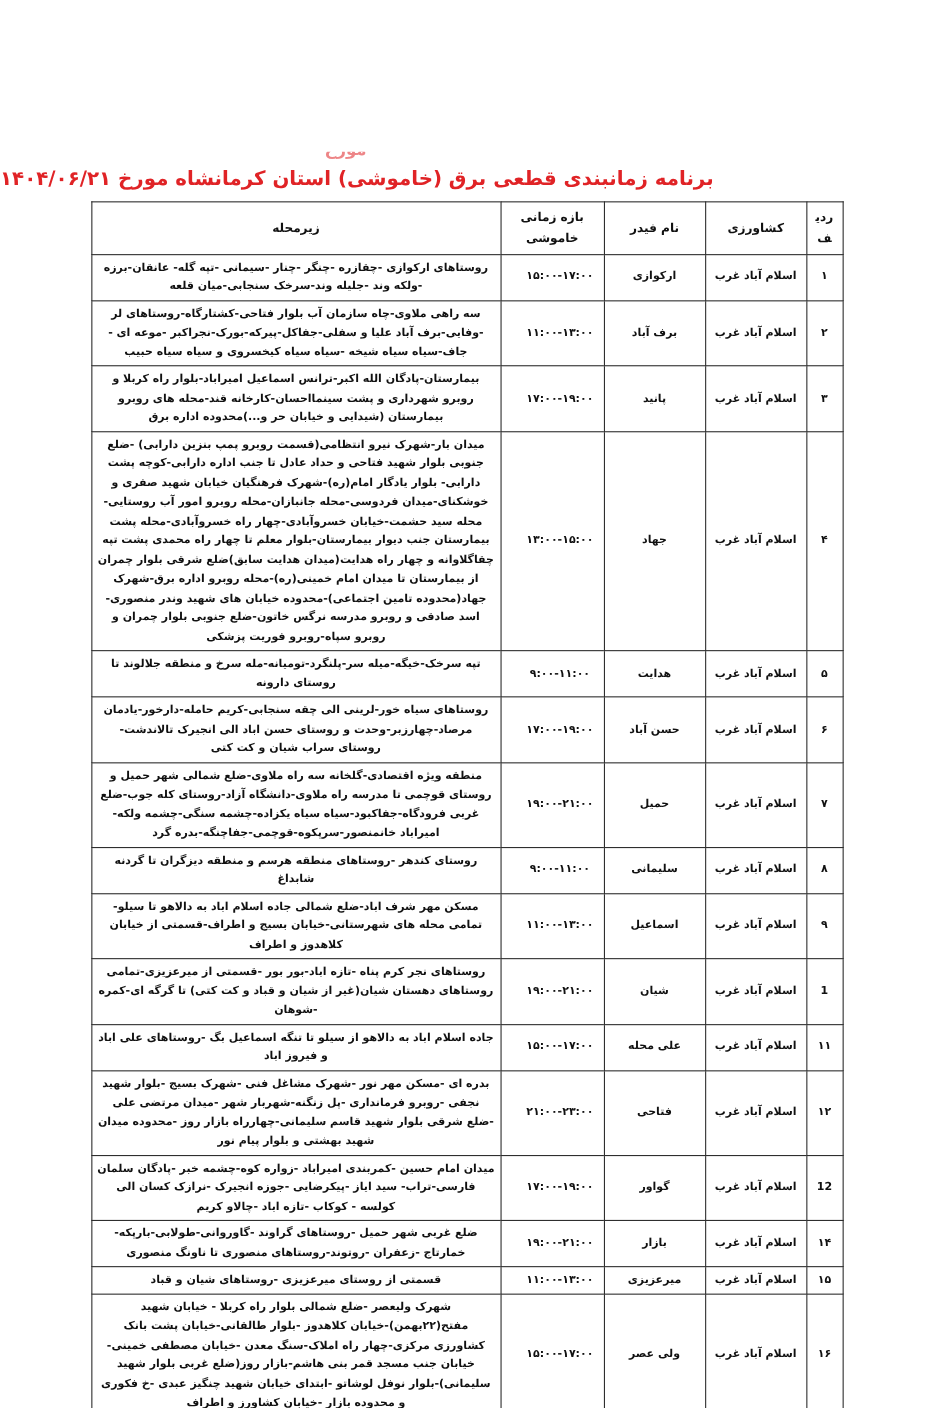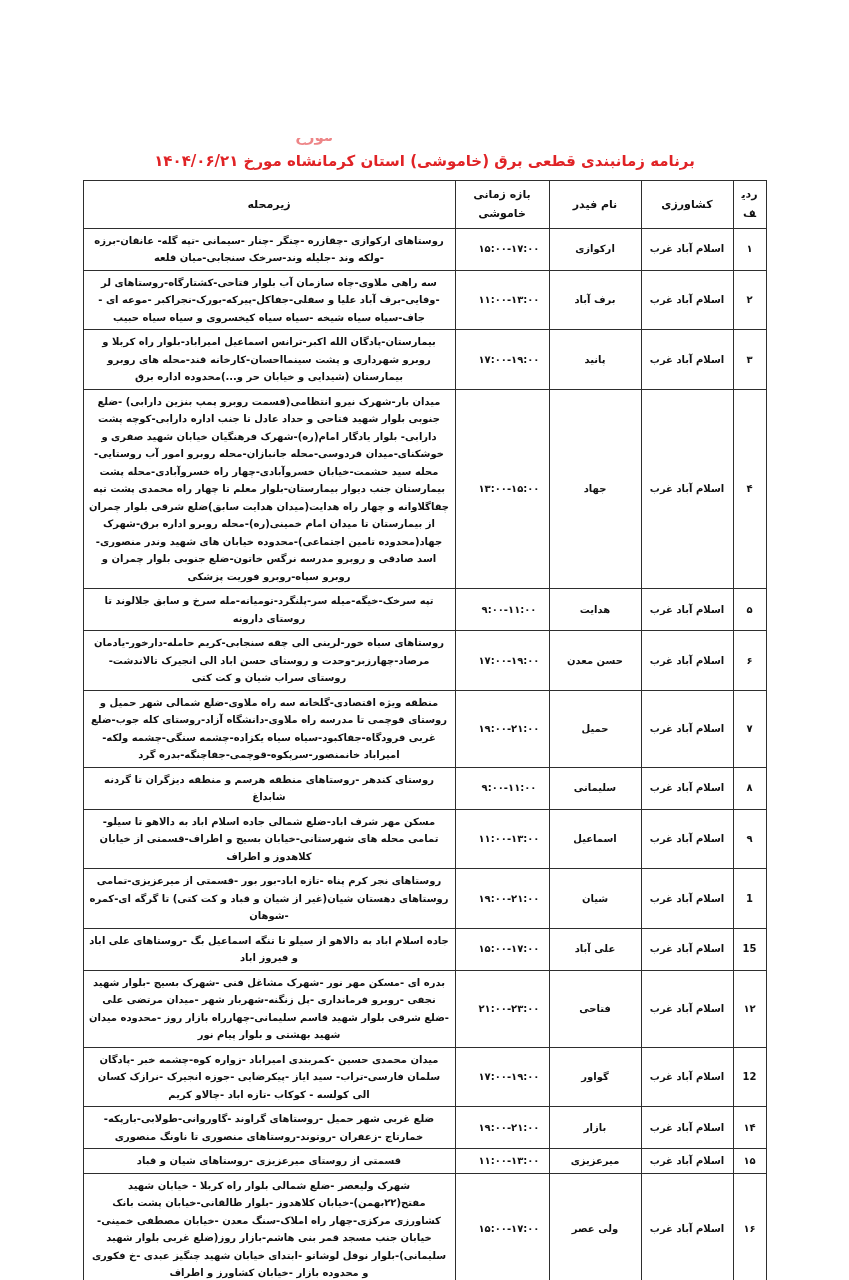--- a/index.html
+++ b/index.html
@@ -4,22 +4,22 @@
 <style>
   html,body{margin:0;padding:0;}
   body{
     width:849px;height:1280px;background:#ffffff;
     font-family:"DejaVu Sans","Liberation Sans",sans-serif;
     color:#111;position:relative;overflow:hidden;
   }
   .artifact{position:absolute;top:138px;left:295px;width:135px;height:9px;overflow:hidden;opacity:.55;filter:blur(.4px);}
   .artifact span{color:#e02326;font-weight:bold;font-size:15px;display:block;margin-top:-11px;}
   .title{
-    text-align:center;margin:152px 0 10px 0;
-    font-size:15px;font-weight:bold;direction:rtl;
+    text-align:left;margin:152px 0 10px 0;
+    font-size:18px;font-weight:bold;direction:rtl;
   }
   .tbl-wrap{width:684px;margin:0 auto;}
   table{
     width:100%;border-collapse:collapse;table-layout:fixed;direction:rtl;
   }
   th,td{
     border:1px solid #2e2e2e;
     font-weight:bold;
     text-align:center;vertical-align:middle;
     padding:3px 5px;
@@ -88,26 +88,26 @@
           <td>اسلام آباد غرب</td>
           <td>جهاد</td>
           <td dir="ltr">۱۳:۰۰-۱۵:۰۰</td>
           <td>میدان بار-شهرک نیرو انتظامی(قسمت روبرو پمپ بنزین دارابی) -ضلع جنوبی بلوار شهید فتاحی و حداد عادل تا جنب اداره دارابی-کوچه پشت دارابی- بلوار یادگار امام(ره)-شهرک فرهنگیان خیابان شهید صفری و خوشکنای-میدان فردوسی-محله جانبازان-محله روبرو امور آب روستایی-محله سید حشمت-خیابان خسروآبادی-چهار راه خسروآبادی-محله پشت بیمارستان جنب دیوار بیمارستان-بلوار معلم تا چهار راه محمدی پشت تپه چقاگلاوانه و چهار راه هدایت(میدان هدایت سابق)ضلع شرقی بلوار چمران از بیمارستان تا میدان امام خمینی(ره)-محله روبرو اداره برق-شهرک جهاد(محدوده تامین اجتماعی)-محدوده خیابان های شهید وندر منصوری-اسد صادقی و روبرو مدرسه نرگس خاتون-ضلع جنوبی بلوار چمران و روبرو سپاه-روبرو فوریت پزشکی</td>
         </tr>
         <tr>
           <td>۵</td>
           <td>اسلام آباد غرب</td>
           <td>هدایت</td>
           <td dir="ltr">۹:۰۰-۱۱:۰۰</td>
-          <td>تپه سرخک-خیگه-میله سر-پلنگرد-تومیانه-مله سرخ و سابق جلالوند تا روستای دارونه</td>
+          <td>تپه سرخک-خیگه-میله سر-پلنگرد-تومیانه-مله سرخ و منطقه جلالوند تا روستای دارونه</td>
         </tr>
         <tr>
           <td>۶</td>
           <td>اسلام آباد غرب</td>
-          <td>حسن معدن</td>
+          <td>حسن آباد</td>
           <td dir="ltr">۱۷:۰۰-۱۹:۰۰</td>
           <td>روستاهای سیاه خور-لرینی الی چقه سنجابی-کریم حامله-دارخور-یادمان مرصاد-چهارزبر-وحدت و روستای حسن اباد الی انجیرک تالاندشت- روستای سراب شیان و کت کتی</td>
         </tr>
         <tr>
           <td>۷</td>
           <td>اسلام آباد غرب</td>
           <td>حمیل</td>
           <td dir="ltr">۱۹:۰۰-۲۱:۰۰</td>
           <td>منطقه ویژه اقتصادی-گلخانه سه راه ملاوی-ضلع شمالی شهر حمیل و روستای قوچمی تا مدرسه راه ملاوی-دانشگاه آزاد-روستای کله جوب-ضلع غربی فرودگاه-جفاکبود-سیاه سیاه یکزاده-چشمه سنگی-چشمه ولکه-امیراباد خانمنصور-سرپکوه-قوچمی-جفاچنگه-بدره گرد</td>
         </tr>
@@ -126,39 +126,39 @@
           <td>مسکن مهر شرف اباد-ضلع شمالی جاده اسلام اباد به دالاهو تا سیلو-تمامی محله های شهرستانی-خیابان بسیج و اطراف-قسمتی از خیابان کلاهدوز و اطراف</td>
         </tr>
         <tr>
           <td>1</td>
           <td>اسلام آباد غرب</td>
           <td>شیان</td>
           <td dir="ltr">۱۹:۰۰-۲۱:۰۰</td>
           <td>روستاهای نجر کرم پناه -تازه اباد-بور بور -قسمتی از میرعزیزی-تمامی روستاهای دهستان شیان(غیر از شیان و قباد و کت کتی) تا گرگه ای-کمره -شوهان</td>
         </tr>
         <tr>
-          <td>15</td>
+          <td>۱۱</td>
           <td>اسلام آباد غرب</td>
-          <td>علی آباد</td>
+          <td>علی محله</td>
           <td dir="ltr">۱۵:۰۰-۱۷:۰۰</td>
           <td>جاده اسلام اباد به دالاهو از سیلو تا تنگه اسماعیل بگ -روستاهای علی اباد و فیروز اباد</td>
         </tr>
         <tr>
           <td>۱۲</td>
           <td>اسلام آباد غرب</td>
           <td>فتاحی</td>
           <td dir="ltr">۲۱:۰۰-۲۳:۰۰</td>
           <td>بدره ای -مسکن مهر نور -شهرک مشاغل فنی -شهرک بسیج -بلوار شهید نجفی -روبرو فرمانداری -پل زنگنه-شهربار شهر -میدان مرتضی علی -ضلع شرقی بلوار شهید قاسم سلیمانی-چهارراه بازار روز -محدوده میدان شهید بهشتی و بلوار پیام نور</td>
         </tr>
         <tr>
           <td>12</td>
           <td>اسلام آباد غرب</td>
           <td>گواور</td>
           <td dir="ltr">۱۷:۰۰-۱۹:۰۰</td>
-          <td>میدان محمدی حسین -کمربندی امیراباد -زواره کوه-چشمه خبر -پادگان سلمان فارسی-تراب- سید ایاز -پیکرضایی -جوزه انجیرک -نرازک کسان الی کولسه - کوکاب -تازه اباد -چالاو کریم</td>
+          <td>میدان امام حسین -کمربندی امیراباد -زواره کوه-چشمه خبر -پادگان سلمان فارسی-تراب- سید ایاز -پیکرضایی -جوزه انجیرک -نرازک کسان الی کولسه - کوکاب -تازه اباد -چالاو کریم</td>
         </tr>
         <tr>
           <td>۱۴</td>
           <td>اسلام آباد غرب</td>
           <td>بازار</td>
           <td dir="ltr">۱۹:۰۰-۲۱:۰۰</td>
           <td>ضلع غربی شهر حمیل -روستاهای گراوند -گاوروانی-طولابی-بارپکه-خمارتاج -زعفران -روتوند-روستاهای منصوری تا ناونگ منصوری</td>
         </tr>
         <tr>
           <td>۱۵</td>

